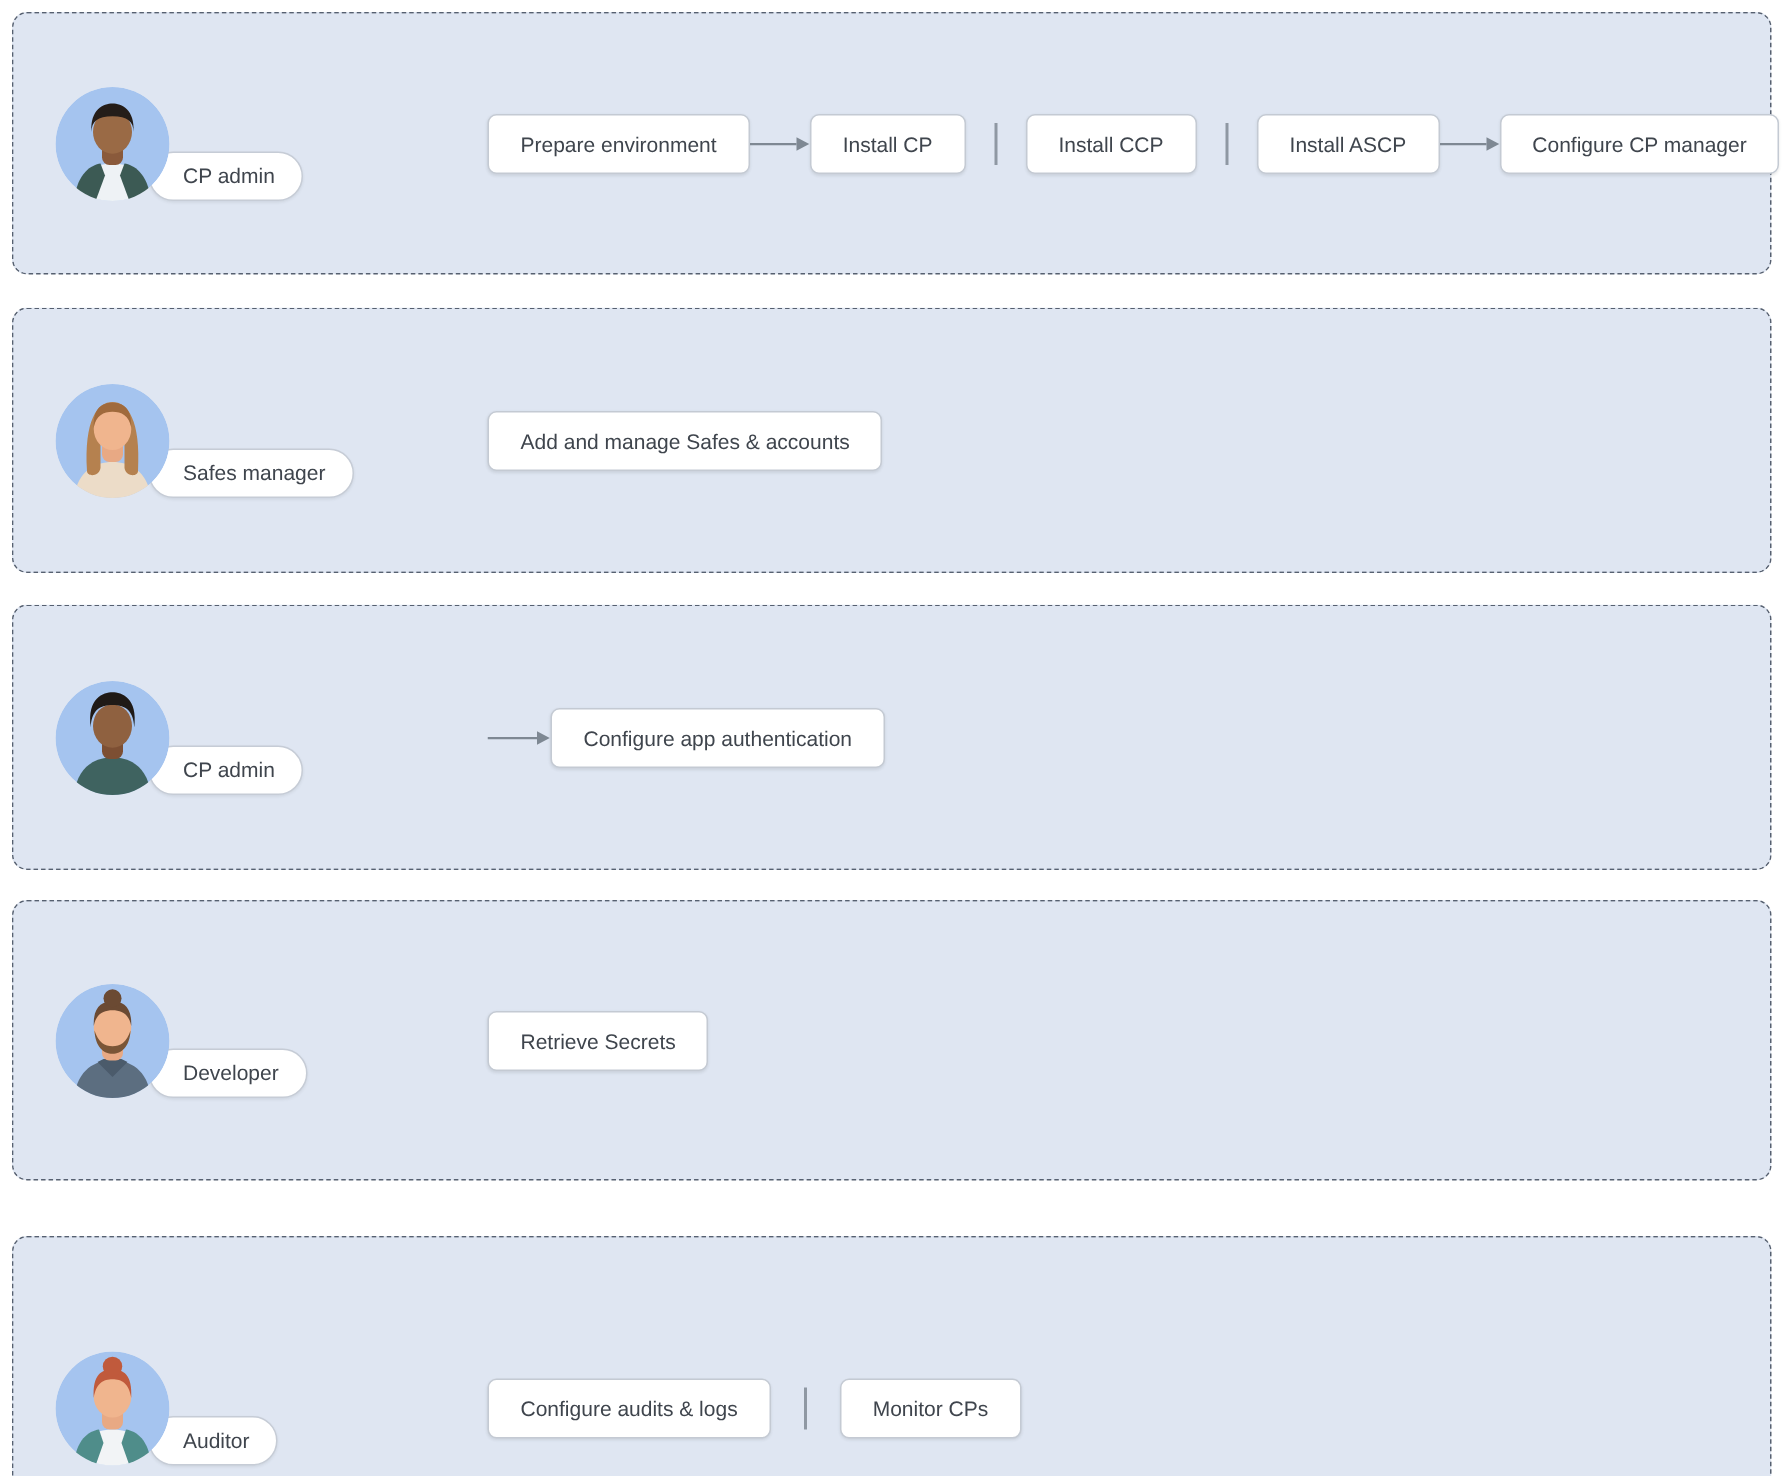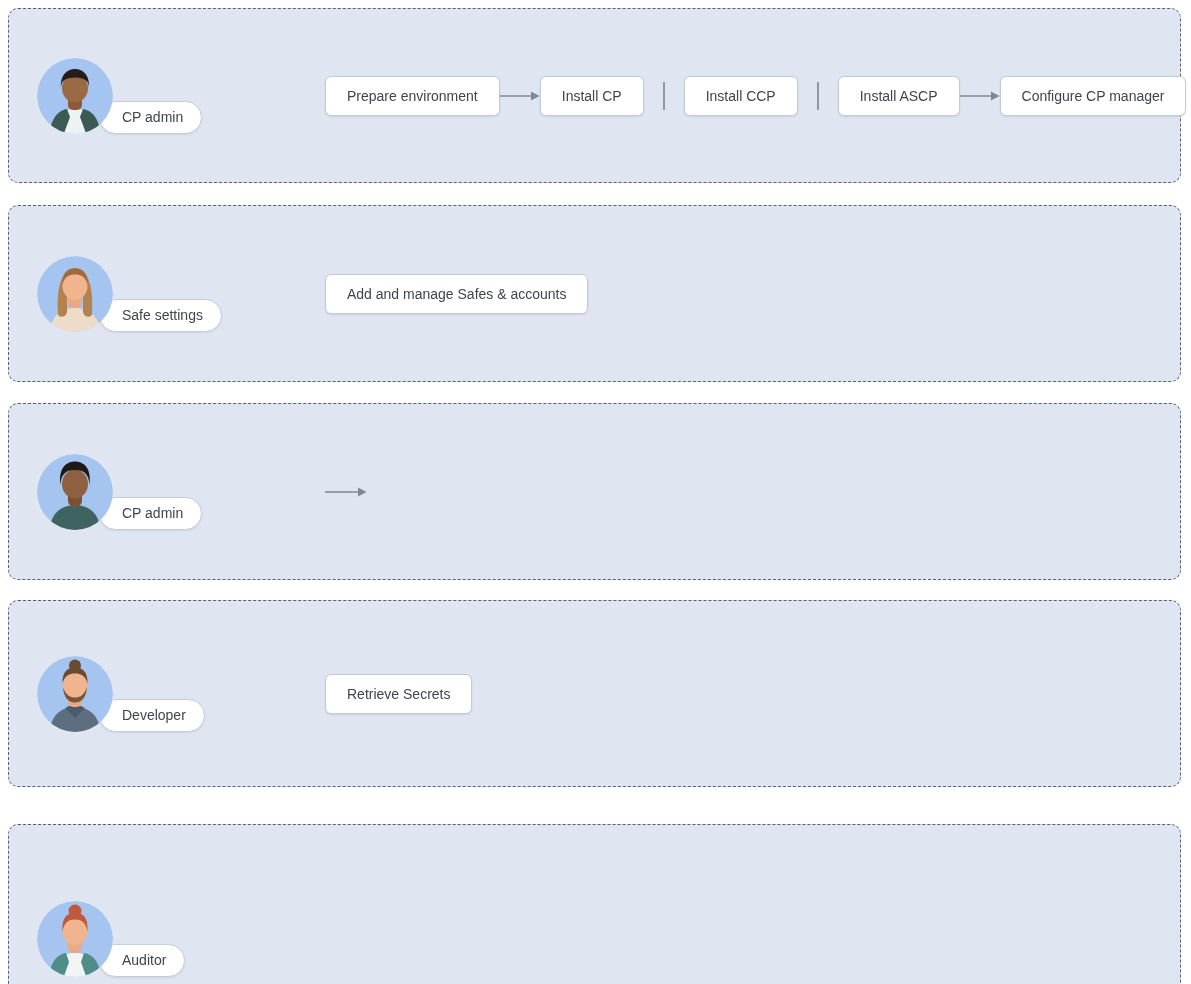--- a/index.html
+++ b/index.html
@@ -123,21 +123,21 @@
         <g clip-path="url(#av2)">
           <circle cx="38" cy="38" r="38" fill="#a5c4ef"></circle>
           <path d="M12 78 C14 58 26 52 38 52 C50 52 62 58 64 78 Z" fill="#ecdcc8"></path>
           <path d="M21 58 C19 24 28 12 38 12 C48 12 57 24 55 58 C55 62 47 62 46 56 L46 34 L30 34 L30 56 C29 62 21 62 21 58 Z" fill="#b5814f"></path>
           <rect x="31" y="37" width="14" height="15" rx="5" fill="#e8a984"></rect>
           <ellipse cx="38" cy="30" rx="12.5" ry="14" fill="#f0b58e"></ellipse>
           <path d="M25.5 29 C25 16 31 12.5 38 12.5 C45 12.5 51 16 50.5 29 C49 21 44 18.5 38 18.5 C32 18.5 27 21 25.5 29 Z" fill="#a06a3c"></path>
         </g>
       </svg>
     </div>
-    <div class="role-pill">Safe settings</div>
+    <div class="role-pill">Safes manager</div>
   </div>
   <div class="tasks">
     <div class="task">Add and manage Safes &amp; accounts</div>
   </div>
 </div>
 
 <div class="lane" style="top:403px;height:177px;">
   <div class="persona">
     <div class="avatar">
       <svg viewBox="0 0 76 76">
@@ -155,20 +155,21 @@
         </g>
       </svg>
     </div>
     <div class="role-pill">CP admin</div>
   </div>
   <div class="tasks">
     <svg class="arrow" width="42" height="12" viewBox="0 0 42 12">
         <line x1="0" y1="6" x2="33" y2="6" stroke="#7e8893" stroke-width="1.5"></line>
         <path d="M33 1.5 L41.5 6 L33 10.5 Z" fill="#7e8893"></path>
       </svg>
+    <div class="task">Configure app authentication</div>
   </div>
 </div>
 
 <div class="lane" style="top:600px;height:187px;">
   <div class="persona">
     <div class="avatar">
       <svg viewBox="0 0 76 76">
         <defs>
             <clipPath id="av4">
               <circle cx="38" cy="38" r="38"></circle>
@@ -209,13 +210,18 @@
           <path d="M64 78 C63 59 54 53 47 52 L44 61 L50 78 Z" fill="#4f8d8a"></path>
           <rect x="31" y="37" width="14" height="15" rx="5" fill="#e8a984"></rect>
           <ellipse cx="38" cy="30" rx="12.5" ry="14" fill="#f0b58e"></ellipse>
           <path d="M25.5 31 C24.5 15 31 12 38 12 C45 12 51.5 15 50.5 31 C49 21 44 18.5 38 18.5 C32 18.5 27 21 25.5 31 Z" fill="#c05a3c"></path>
           <circle cx="38" cy="10" r="6.5" fill="#c05a3c"></circle>
         </g>
       </svg>
     </div>
     <div class="role-pill">Auditor</div>
   </div>
+  <div class="tasks">
+    <div class="task">Configure audits &amp; logs</div>
+    <div class="vbar" style="margin:0 22px;"></div>
+    <div class="task">Monitor CPs</div>
+  </div>
 </div>
 
 </body></html>

